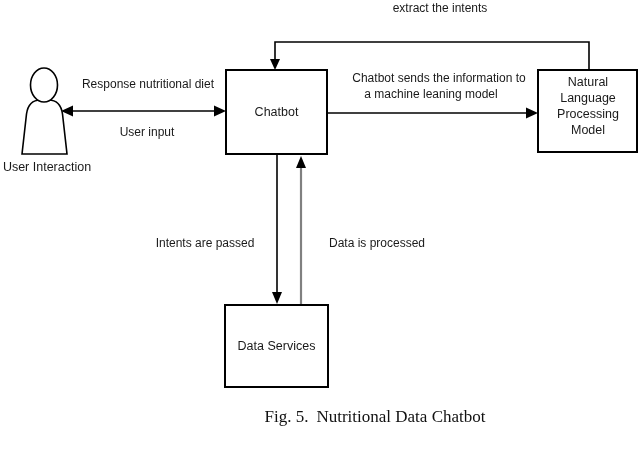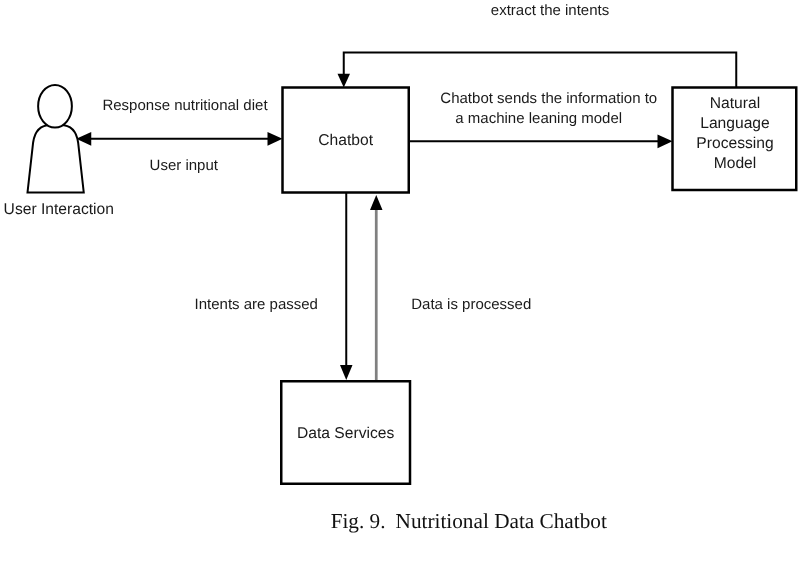--- a/index.html
+++ b/index.html
@@ -90,16 +90,16 @@
     </g>
 
     <g>
       <rect x="225" y="305" width="103" height="82" fill="#ffffff" stroke="#000000" stroke-width="2"></rect>
       <text x="276.5" y="350" text-anchor="middle" class="node-label">Data Services</text>
     </g>
 
   </svg>
 
   <div class="caption">
-    <span>Fig. 9.</span><span class="caption-title">Nutritional Data Chatbot</span>
+    <span>Fig. 5.</span><span class="caption-title">Nutritional Data Chatbot</span>
   </div>
 
 </div>
 
 </body></html>

